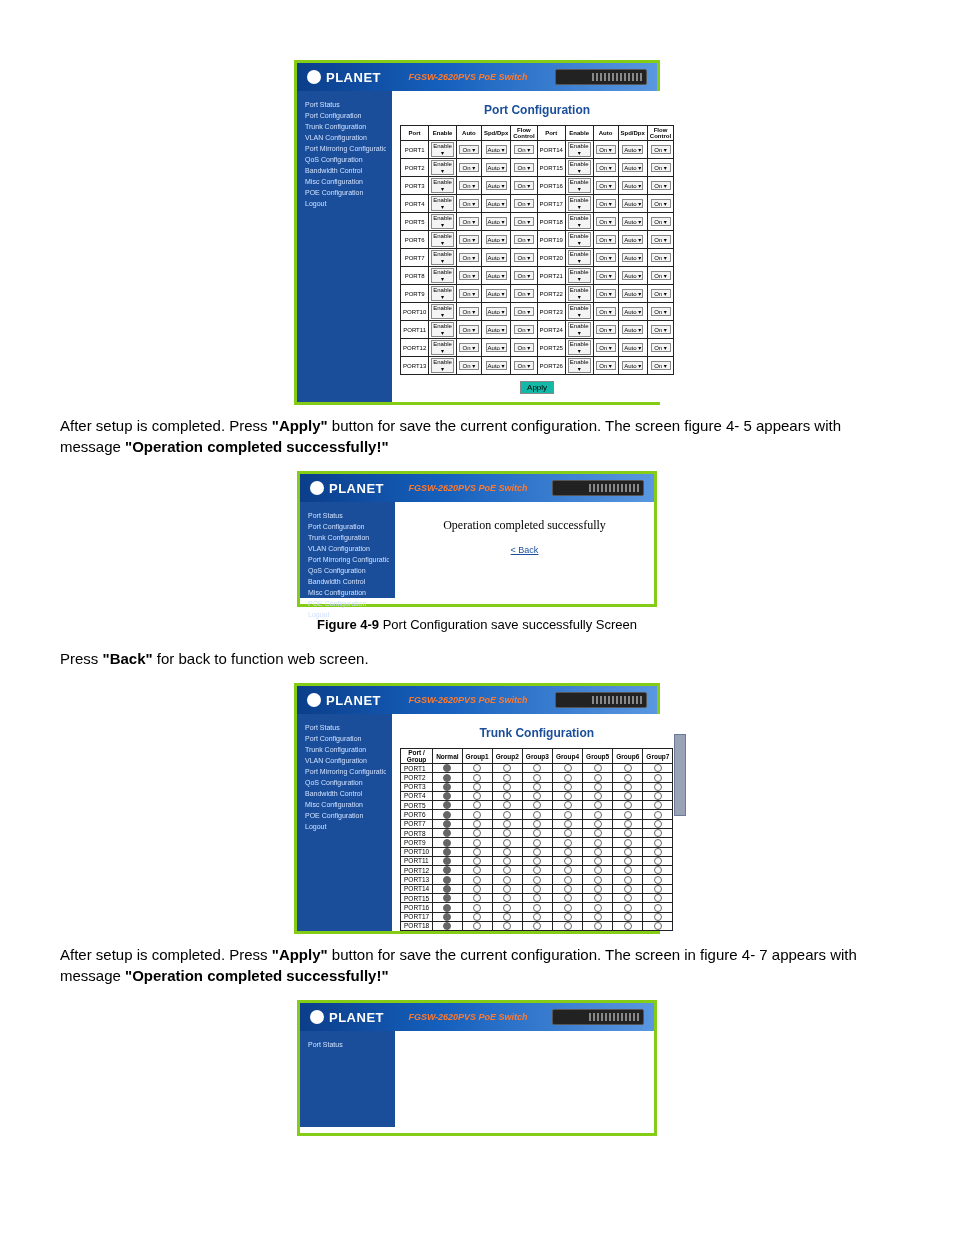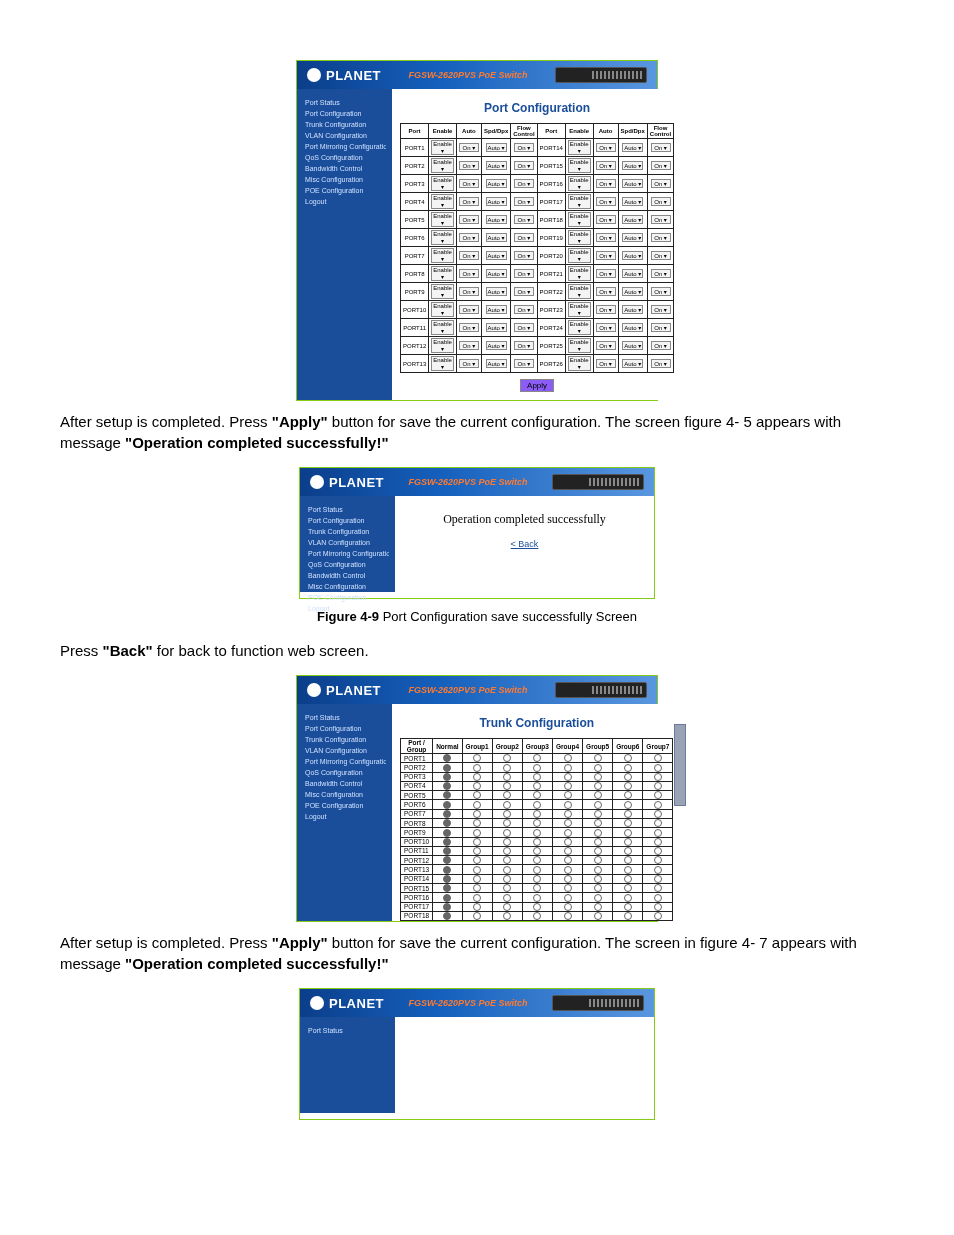--- a/index.html
+++ b/index.html
@@ -1,34 +1,34 @@
 <!DOCTYPE html>
 <html><head>
 <meta charset="utf-8">
 <style>
   body{margin:0;background:#fff;font-family:Arial,Helvetica,sans-serif;color:#000}
   .page{width:954px;margin:0 auto;padding:60px 60px 40px;box-sizing:border-box}
-  .shot{margin:0 auto 10px;border:1px solid #84cc16;background:#fff}
+  .shot{margin:0 auto 10px;border:3px solid #84cc16;background:#fff}
   .shot-hdr{background:linear-gradient(90deg,#0b3e8a,#1560bd 40%,#5a97e0);padding:6px 10px;display:flex;align-items:center;justify-content:space-between}
   .logo{display:flex;align-items:center;gap:5px}
   .logo-ball{width:14px;height:14px;border-radius:50%;background:#fff}
   .logo-txt{color:#fff;font-weight:bold;font-size:13px;letter-spacing:0.5px}
   .prod{color:#ff7a2e;font-weight:bold;font-size:9px;font-style:italic}
   .switch-img{width:90px;height:14px;background:#222;border:1px solid #555;border-radius:2px;position:relative}
   .switch-img::after{content:"";position:absolute;right:4px;top:3px;width:50px;height:8px;background:repeating-linear-gradient(90deg,#888 0 2px,#222 2px 4px)}
   .shot-body{display:flex}
   .nav{background:#1a4e9a;width:95px;padding:8px 6px 8px 8px;box-sizing:border-box}
   .nav a{display:block;color:#cfe0ff;font-size:7px;line-height:11px;text-decoration:none;white-space:nowrap;overflow:hidden}
   .main{flex:1;background:#fff;padding:8px;text-align:center}
   .main-title{color:#1a4e9a;font-weight:bold;font-size:12px;margin:4px 0 8px}
   table.cfg{border-collapse:collapse;margin:0 auto;font-size:6px}
   table.cfg th,table.cfg td{border:1px solid #222;padding:1px 2px;text-align:center;background:#fff}
   table.cfg th{font-weight:bold}
   .sel{display:inline-block;border:1px solid #888;padding:0 1px;font-size:6px;background:#f4f4f4;min-width:16px}
-  .apply{display:inline-block;border:1px solid #888;background:#8b5cf6;font-size:8px;padding:1px 6px;margin-top:6px}
+  .apply{display:inline-block;border:1px solid #888;background:#14b8a6;font-size:8px;padding:1px 6px;margin-top:6px}
   .caption{text-align:center;font-size:13px;margin:6px 0 16px}
   .caption b{font-weight:bold}
   p.body{font-size:15px;line-height:1.4;margin:0 0 14px}
   h2.sec{font-family:Verdana,Arial,sans-serif;font-size:22px;font-weight:bold;margin:28px 0 10px}
   .msg{font-family:'Times New Roman',serif;font-size:12px;margin:8px 0 6px}
   .back{color:#1a4e9a;font-size:9px;text-decoration:underline}
   table.trk{border-collapse:collapse;margin:0 auto;font-size:6.5px}
   table.trk th,table.trk td{border:1px solid #222;padding:0 3px;text-align:center;background:#fff}
   .radio{display:inline-block;width:6px;height:6px;border:1px solid #666;border-radius:50%;vertical-align:middle}
   .radio.on{background:#666}

